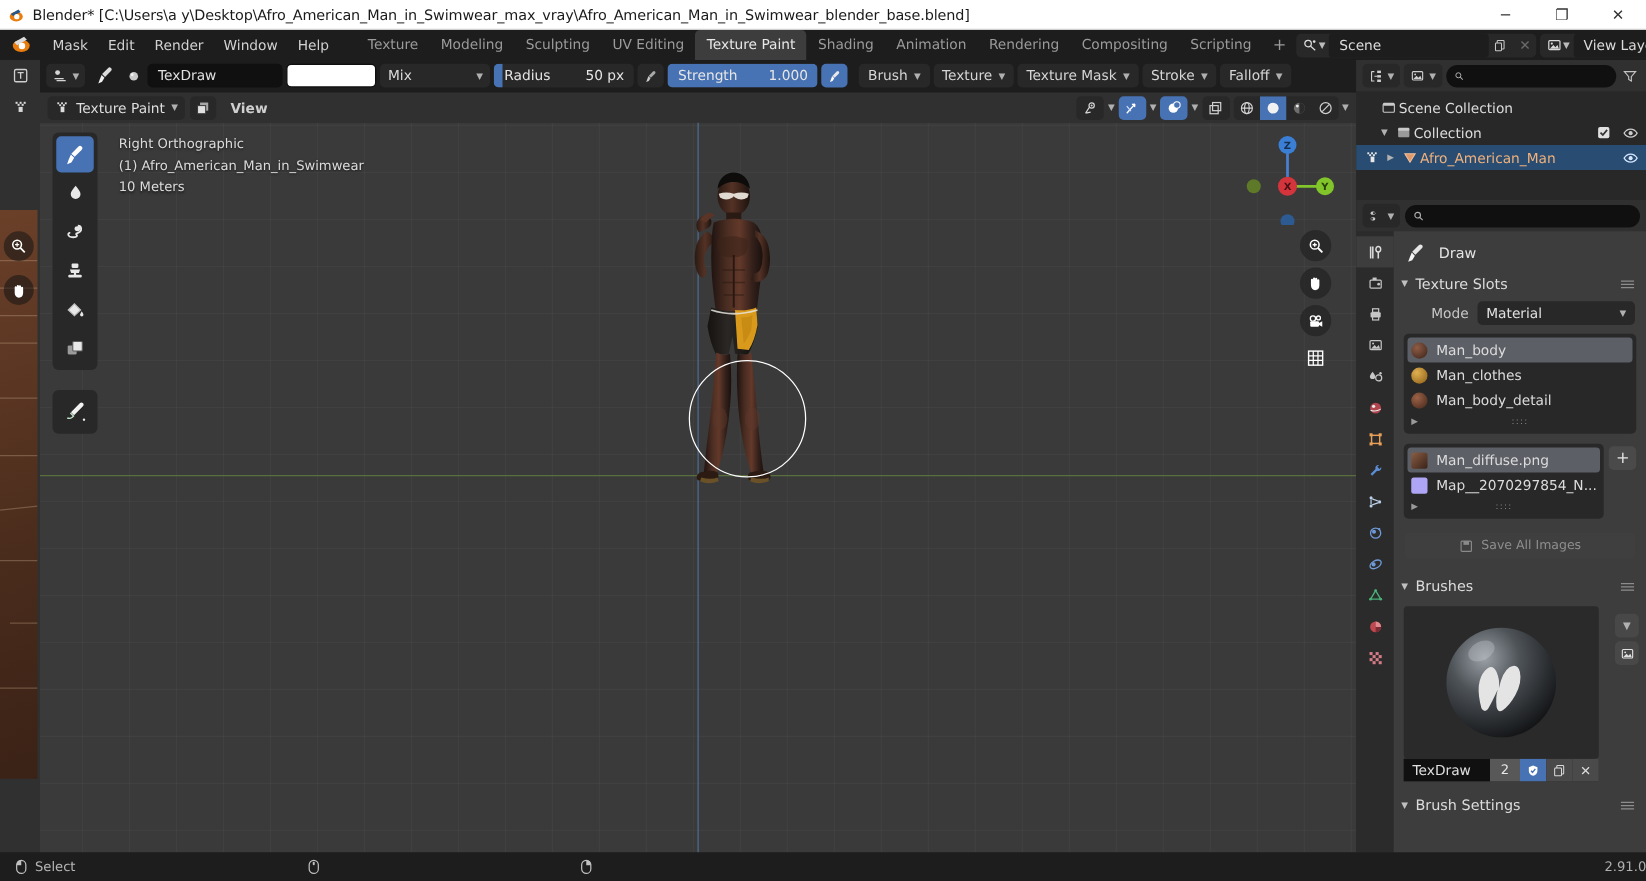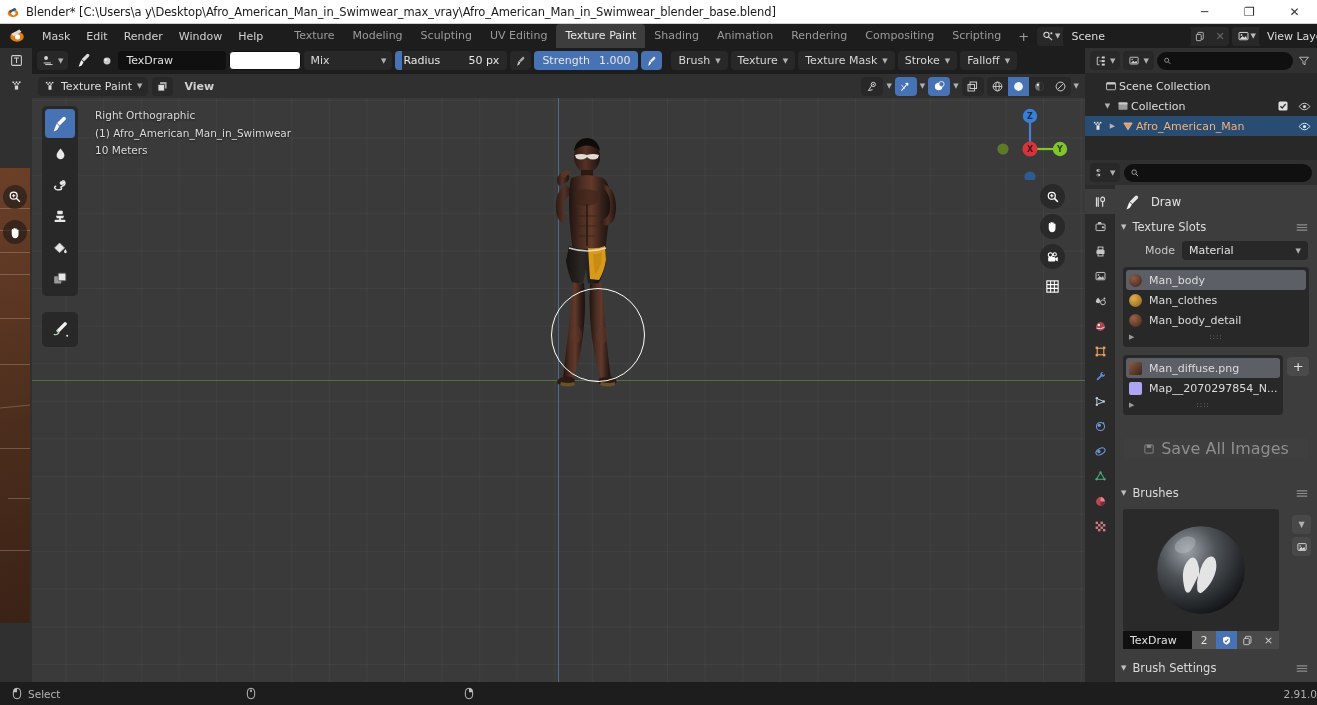--- a/index.html
+++ b/index.html
@@ -68,21 +68,21 @@
   }
   .slider {
     position:relative; background:#282828; border-radius:4px; height:19px; display:flex;
     align-items:center; padding:0 8px; font-size:11px; color:#e6e6e6; overflow:hidden;
   }
   .slider .fill { position:absolute; left:0; top:0; bottom:0; background:#4772b3; }
   .slider .lbl, .slider .val { position:relative; z-index:2; }
   .slider .val { margin-left:auto; }
   .sl-radius { width:112px; }
   .sl-radius .fill { width:7px; }
-  .sl-strength { width:104px;align-items:center; }
+  .sl-strength { width:120px;align-items:center; }
   .sl-strength .fill { width:100%; }
   .dropbtn {
     background:#282828; border-radius:4px; height:19px; display:flex; align-items:center;
     gap:5px; padding:0 7px; color:#d6d6d6; font-size:11px;
   }
   .chev { font-size:7px; color:#b0b0b0; }
   .presbtn { width:21px; height:19px; background:#282828; border-radius:4px; display:flex; align-items:center; justify-content:center;}
 
   
   .vphdr {
@@ -171,22 +171,22 @@
   .rowlabel { color:#c8c8c8; }
   .selectbox { flex:1; background:#282828; border-radius:4px; height:19px; display:flex;
                align-items:center; padding:0 7px; justify-content:space-between; color:#e0e0e0; font-size:11px;}
   .listbox { margin:4px 8px; background:#282828; border-radius:4px; padding:3px 0;}
   .list-row { height:20px; display:flex; align-items:center; gap:7px; padding:0 6px; font-size:11px; color:#dcdcdc;}
   .list-row.sel { background:#5c5f66; border-radius:3px; margin:0 3px; padding:0 3px;}
   .list-thumb { width:13px; height:13px; border-radius:50%; flex:0 0 auto;}
   .list-thumb.sq { border-radius:2px; }
   .list-foot { height:14px; display:flex; align-items:center; padding:0 6px; color:#9a9a9a; font-size:8px; position:relative;}
   .dots { position:absolute; left:50%; transform:translateX(-50%); letter-spacing:1px; color:#8d8d8d; font-size:7px;}
-  .savebtn { margin:19px 9px; background:#3f3f3f; border-radius:4px; height:21px; display:flex;
-             align-items:center; justify-content:center; gap:6px; color:#8e8e8e; font-size:16px;}
+  .savebtn { margin:7px 9px; background:#3f3f3f; border-radius:4px; height:21px; display:flex;
+             align-items:center; justify-content:center; gap:6px; color:#8e8e8e; font-size:10px;}
   .brushprev { margin:5px 8px 0 8px; width:156px; height:122px; background:#2a2a2a; border-radius:3px;
                display:flex; align-items:center; justify-content:center; position:relative;}
   .brushfoot { margin:0 8px; width:156px; height:18px; display:flex; align-items:center; background:#2a2a2a;}
   .bf-name { flex:1; background:#101010; height:18px; display:flex; align-items:center; padding:0 7px; font-size:11px; color:#e0e0e0;}
   .bf-count { width:24px; height:18px; background:#585858; display:flex; align-items:center; justify-content:center; font-size:10.5px; color:#e8e8e8;}
   .bf-btn { width:21px; height:18px; display:flex; align-items:center; justify-content:center; background:#4a4a4a;}
   .bf-btn.blue { background:#4772b3; }
   .sidebtns { position:absolute; right:6px; top:6px; display:flex; flex-direction:column; gap:3px;}
   .sidebtn { width:19px; height:19px; background:#484848; border-radius:4px; display:flex; align-items:center; justify-content:center;}
 

